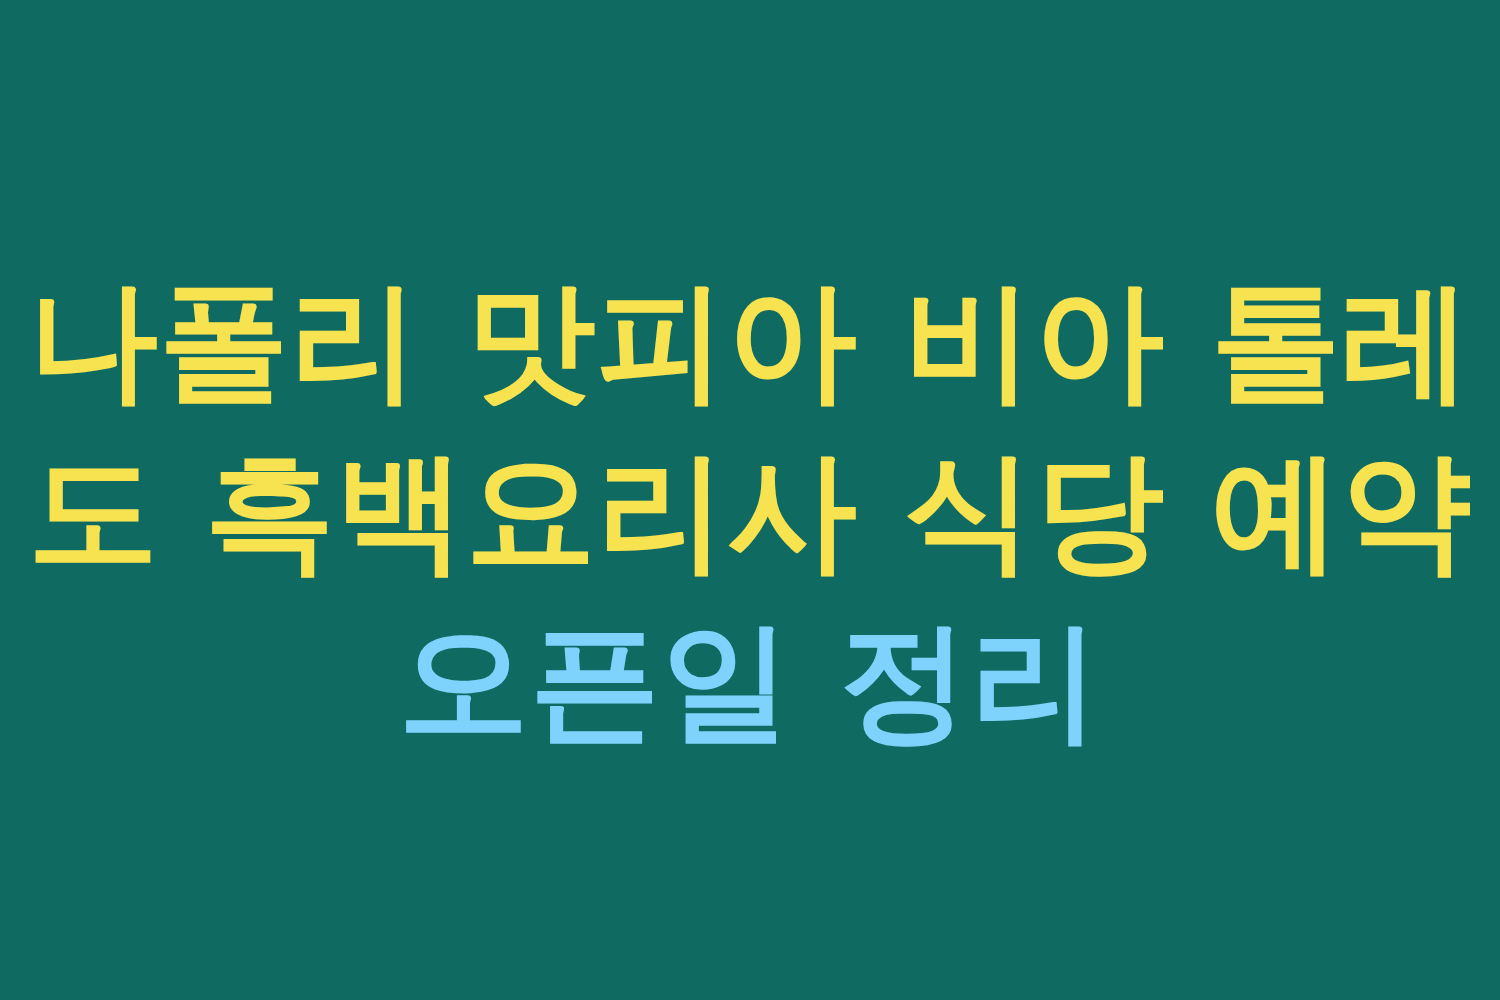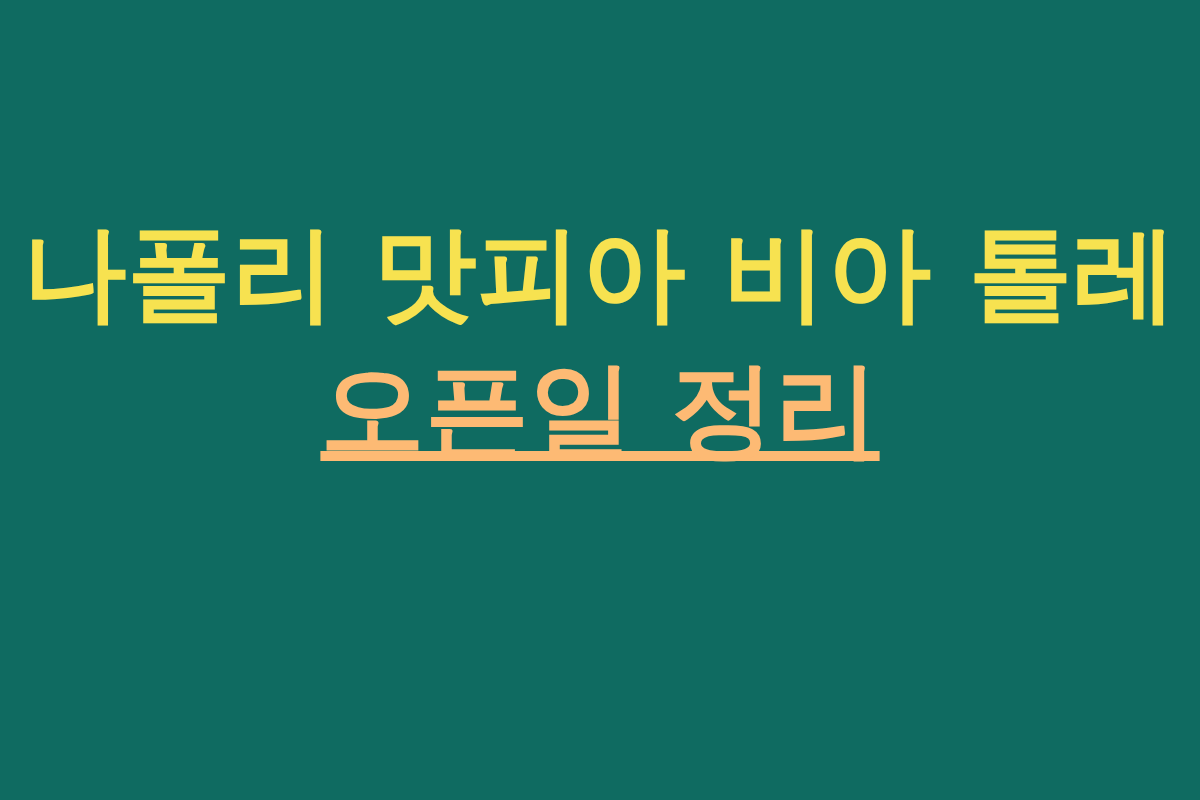--- a/index.html
+++ b/index.html
@@ -56,18 +56,19 @@
 </style>
 </head>
 <body>
 
 <div id="thumbnail-canvas" style="background: rgb(15, 107, 97);">
 
   <div id="title-block">
 
     <div class="title-line" style="color: rgb(247, 226, 80);">나폴리 맛피아 비아 톨레</div>
 
+    <div class="title-line" style="color: rgb(247, 226, 80);">도 흑백요리사 식당 예약</div>
 
-    <div class="title-line" style="color: #fdba74; text-decoration: underline;">오픈일 정리</div>
+    <div class="title-line" style="color: #7dd3fc;">오픈일 정리</div>
 
   </div>
 
 </div>
 
 </body></html>

